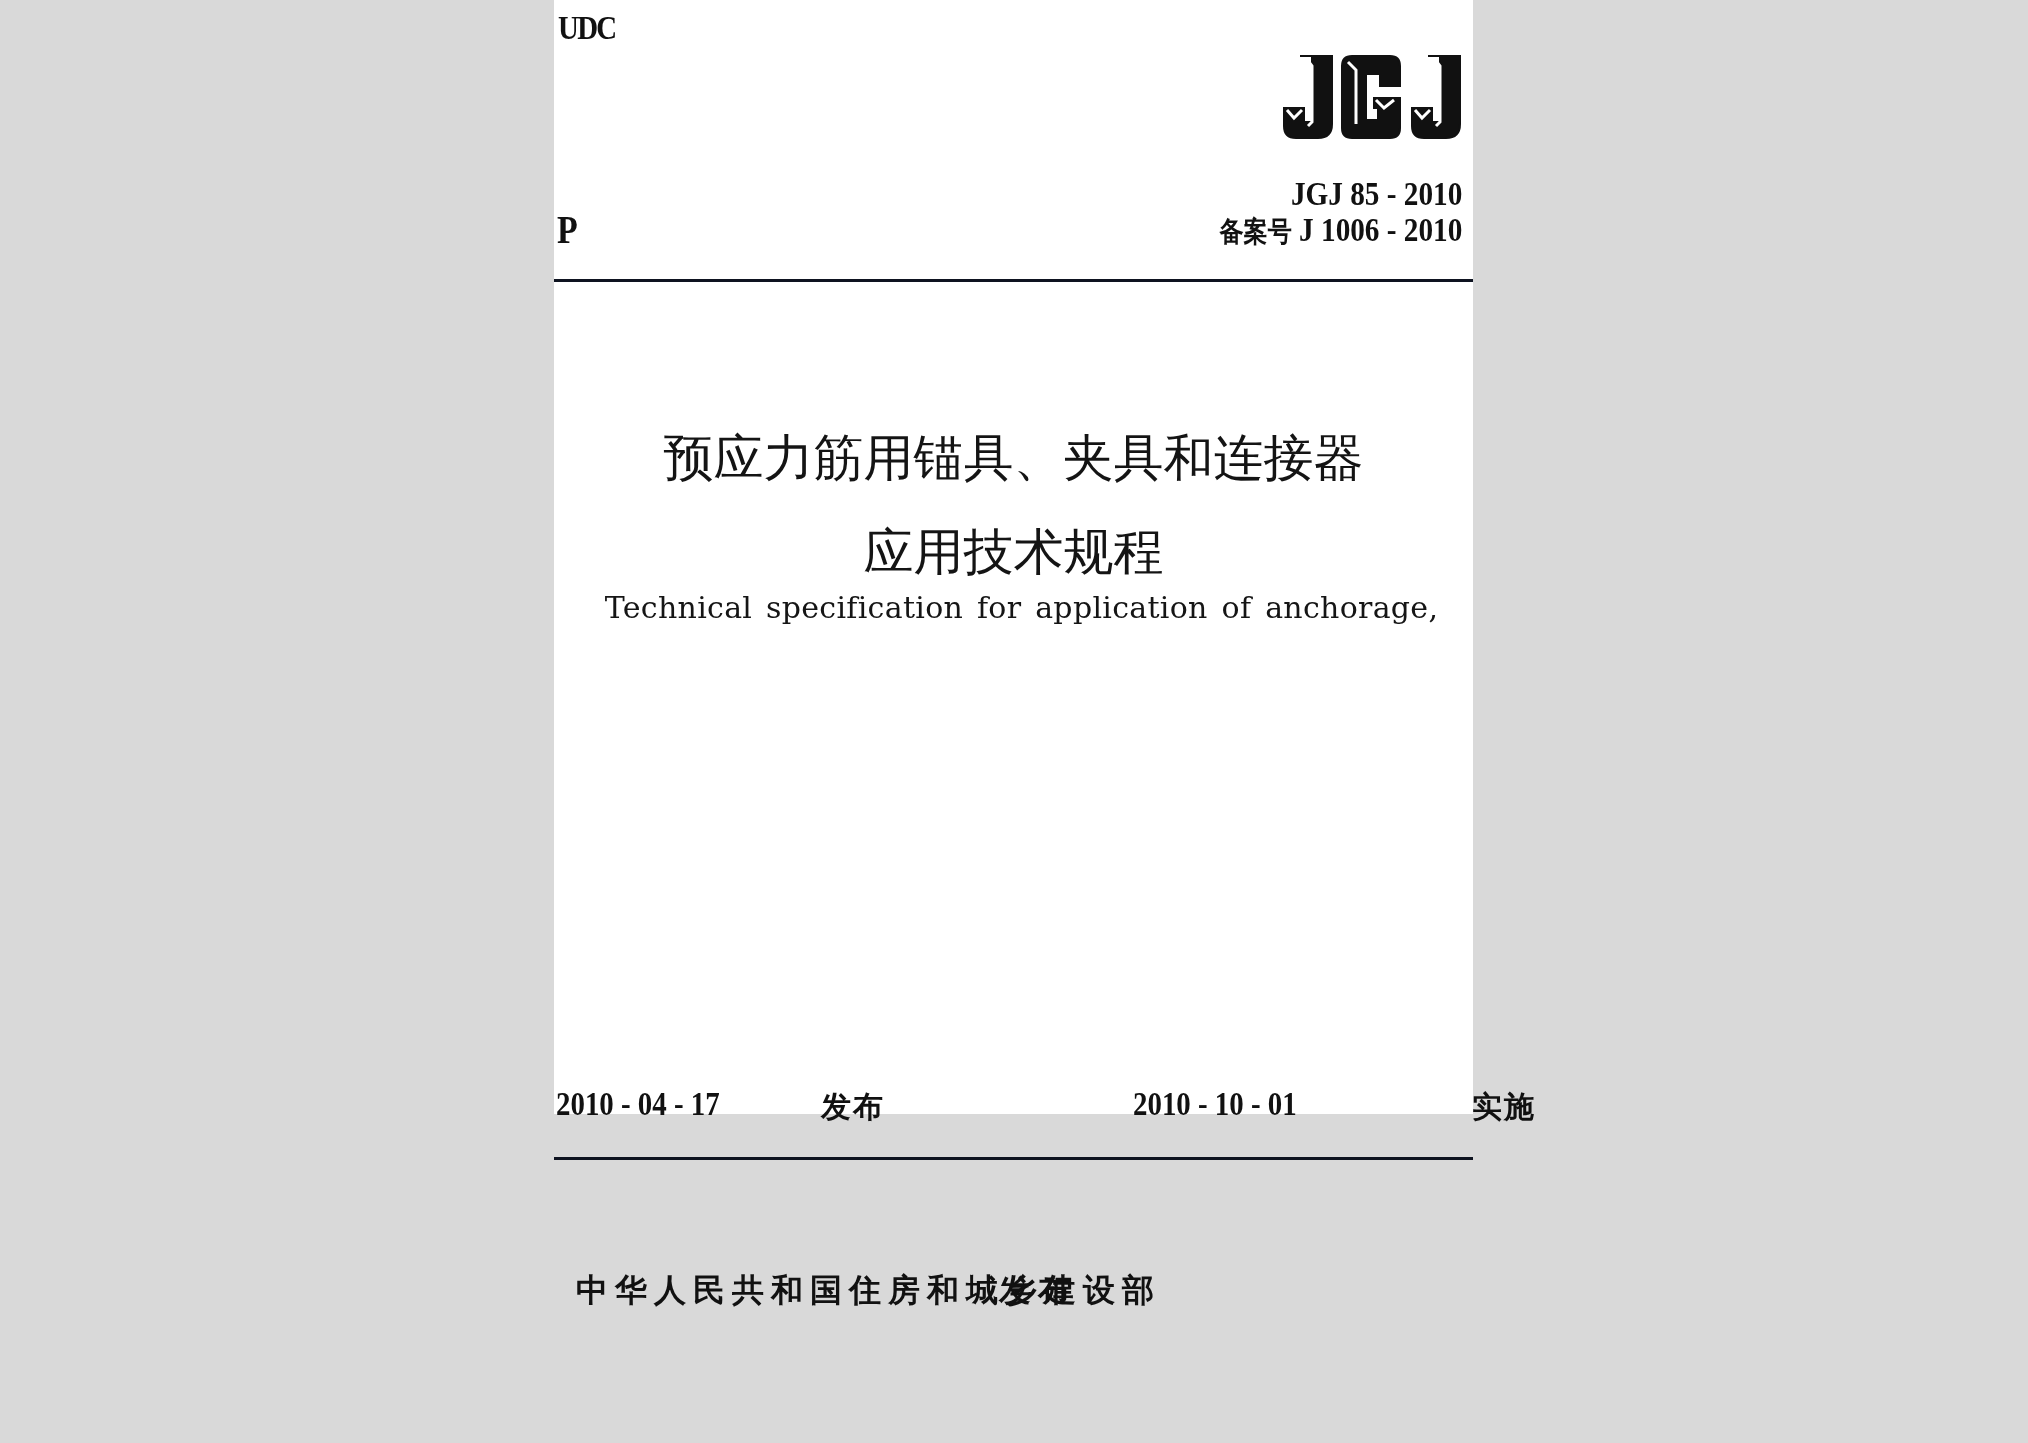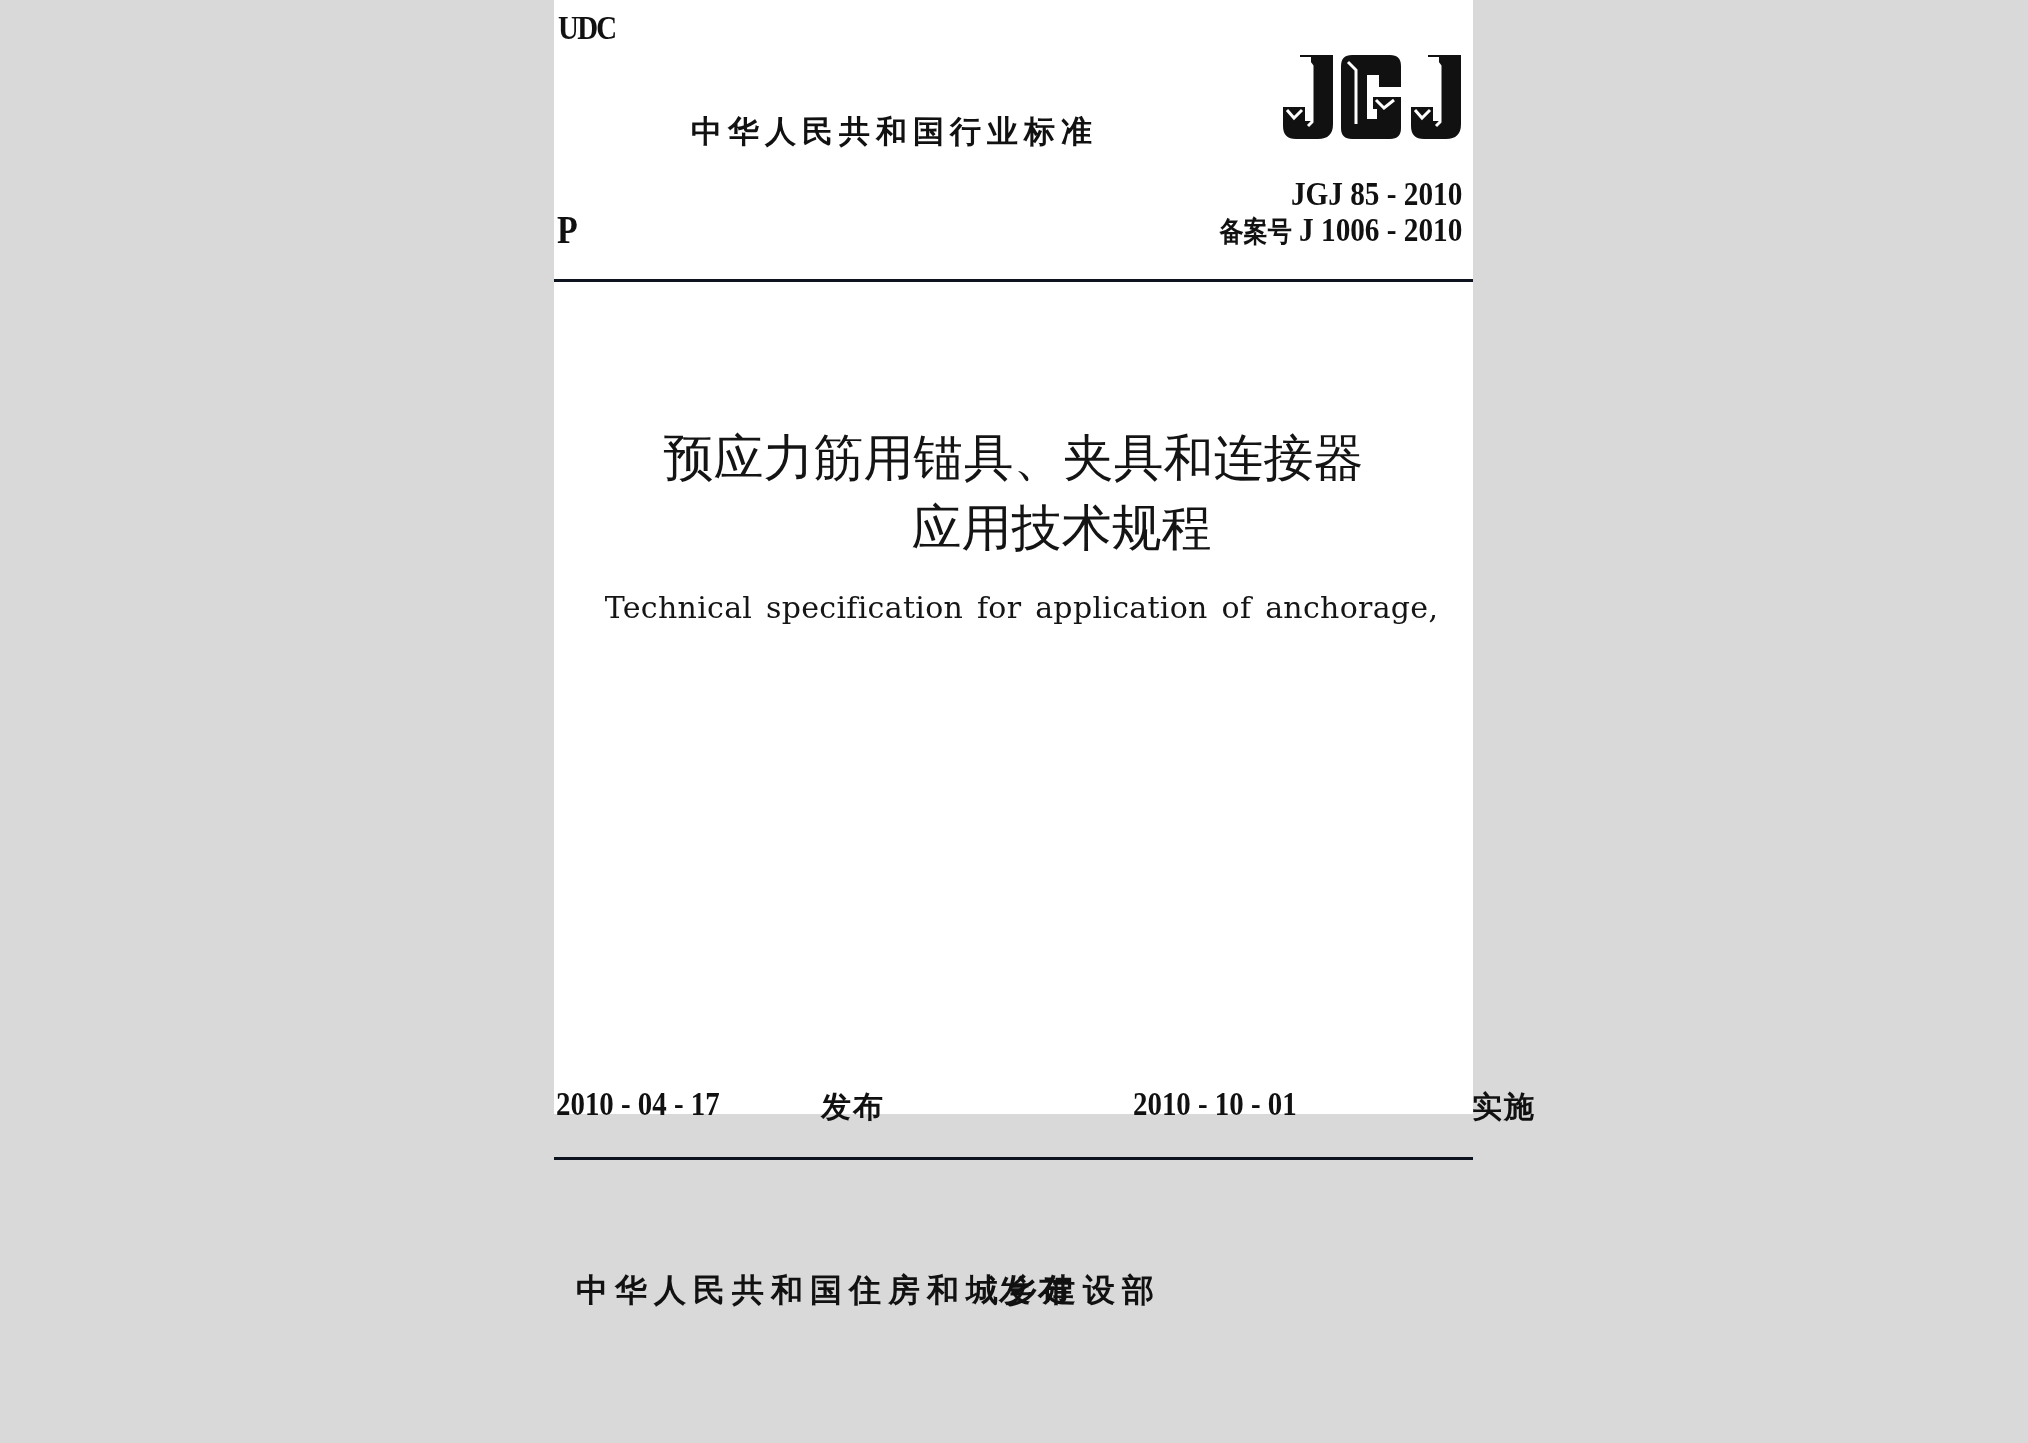--- a/index.html
+++ b/index.html
@@ -80,21 +80,21 @@
       background: #0e1320;
     }
     .title-cn {
       left: 0; width: 919px; text-align: center;
       font-family: "DejaVu Serif", serif;
       font-size: 50px;
       line-height: 64px;
       color: #141414;
     }
     .title-cn.l1 { top: 426px; }
-    .title-cn.l2 { top: 496px; padding-left: 48px; }
+    .title-cn.l2 { top: 520px; }
     .title-en {
       left: 0; width: 919px; text-align: center;
       font-family: "DejaVu Serif", serif;
       font-size: 30px;
       line-height: 40px;
       letter-spacing: 0.3px;
       word-spacing: 4px;
       color: #151515;
       padding-left: 8px;
     }
@@ -144,21 +144,20 @@
       letter-spacing: 7px;
     }
   </style>
 </head>
 <body>
 
 <div class="page">
 
   <div class="abs udc">UDC</div>
 
-  <div class="abs std-org">中华人民共和国行业标准</div>
 
   <div class="abs logo">
     <svg width="180" height="90" viewBox="0 0 180 90" xmlns="http://www.w3.org/2000/svg">
 
       <g fill="#111" stroke="#111" stroke-width="2">
         <path d="M18 4 H50 V72 Q50 86 36 86 H14 Q2 86 2 74 V56 H22 V70 H30 V4 Z" fill="#111"></path>
         <path d="M24 6 L30 14 V70 L26 74" stroke="#fff" stroke-width="3" fill="none"></path>
         <path d="M5 58 L12 66 L20 58" stroke="#fff" stroke-width="3" fill="none"></path>
 
         <path d="M70 4 H108 Q118 4 118 14 V34 H98 V22 H84 V68 H96 V56 H92 V46 H118 V76 Q118 86 108 86 H70 Q60 86 60 76 V14 Q60 4 70 4 Z" fill="#111"></path>

